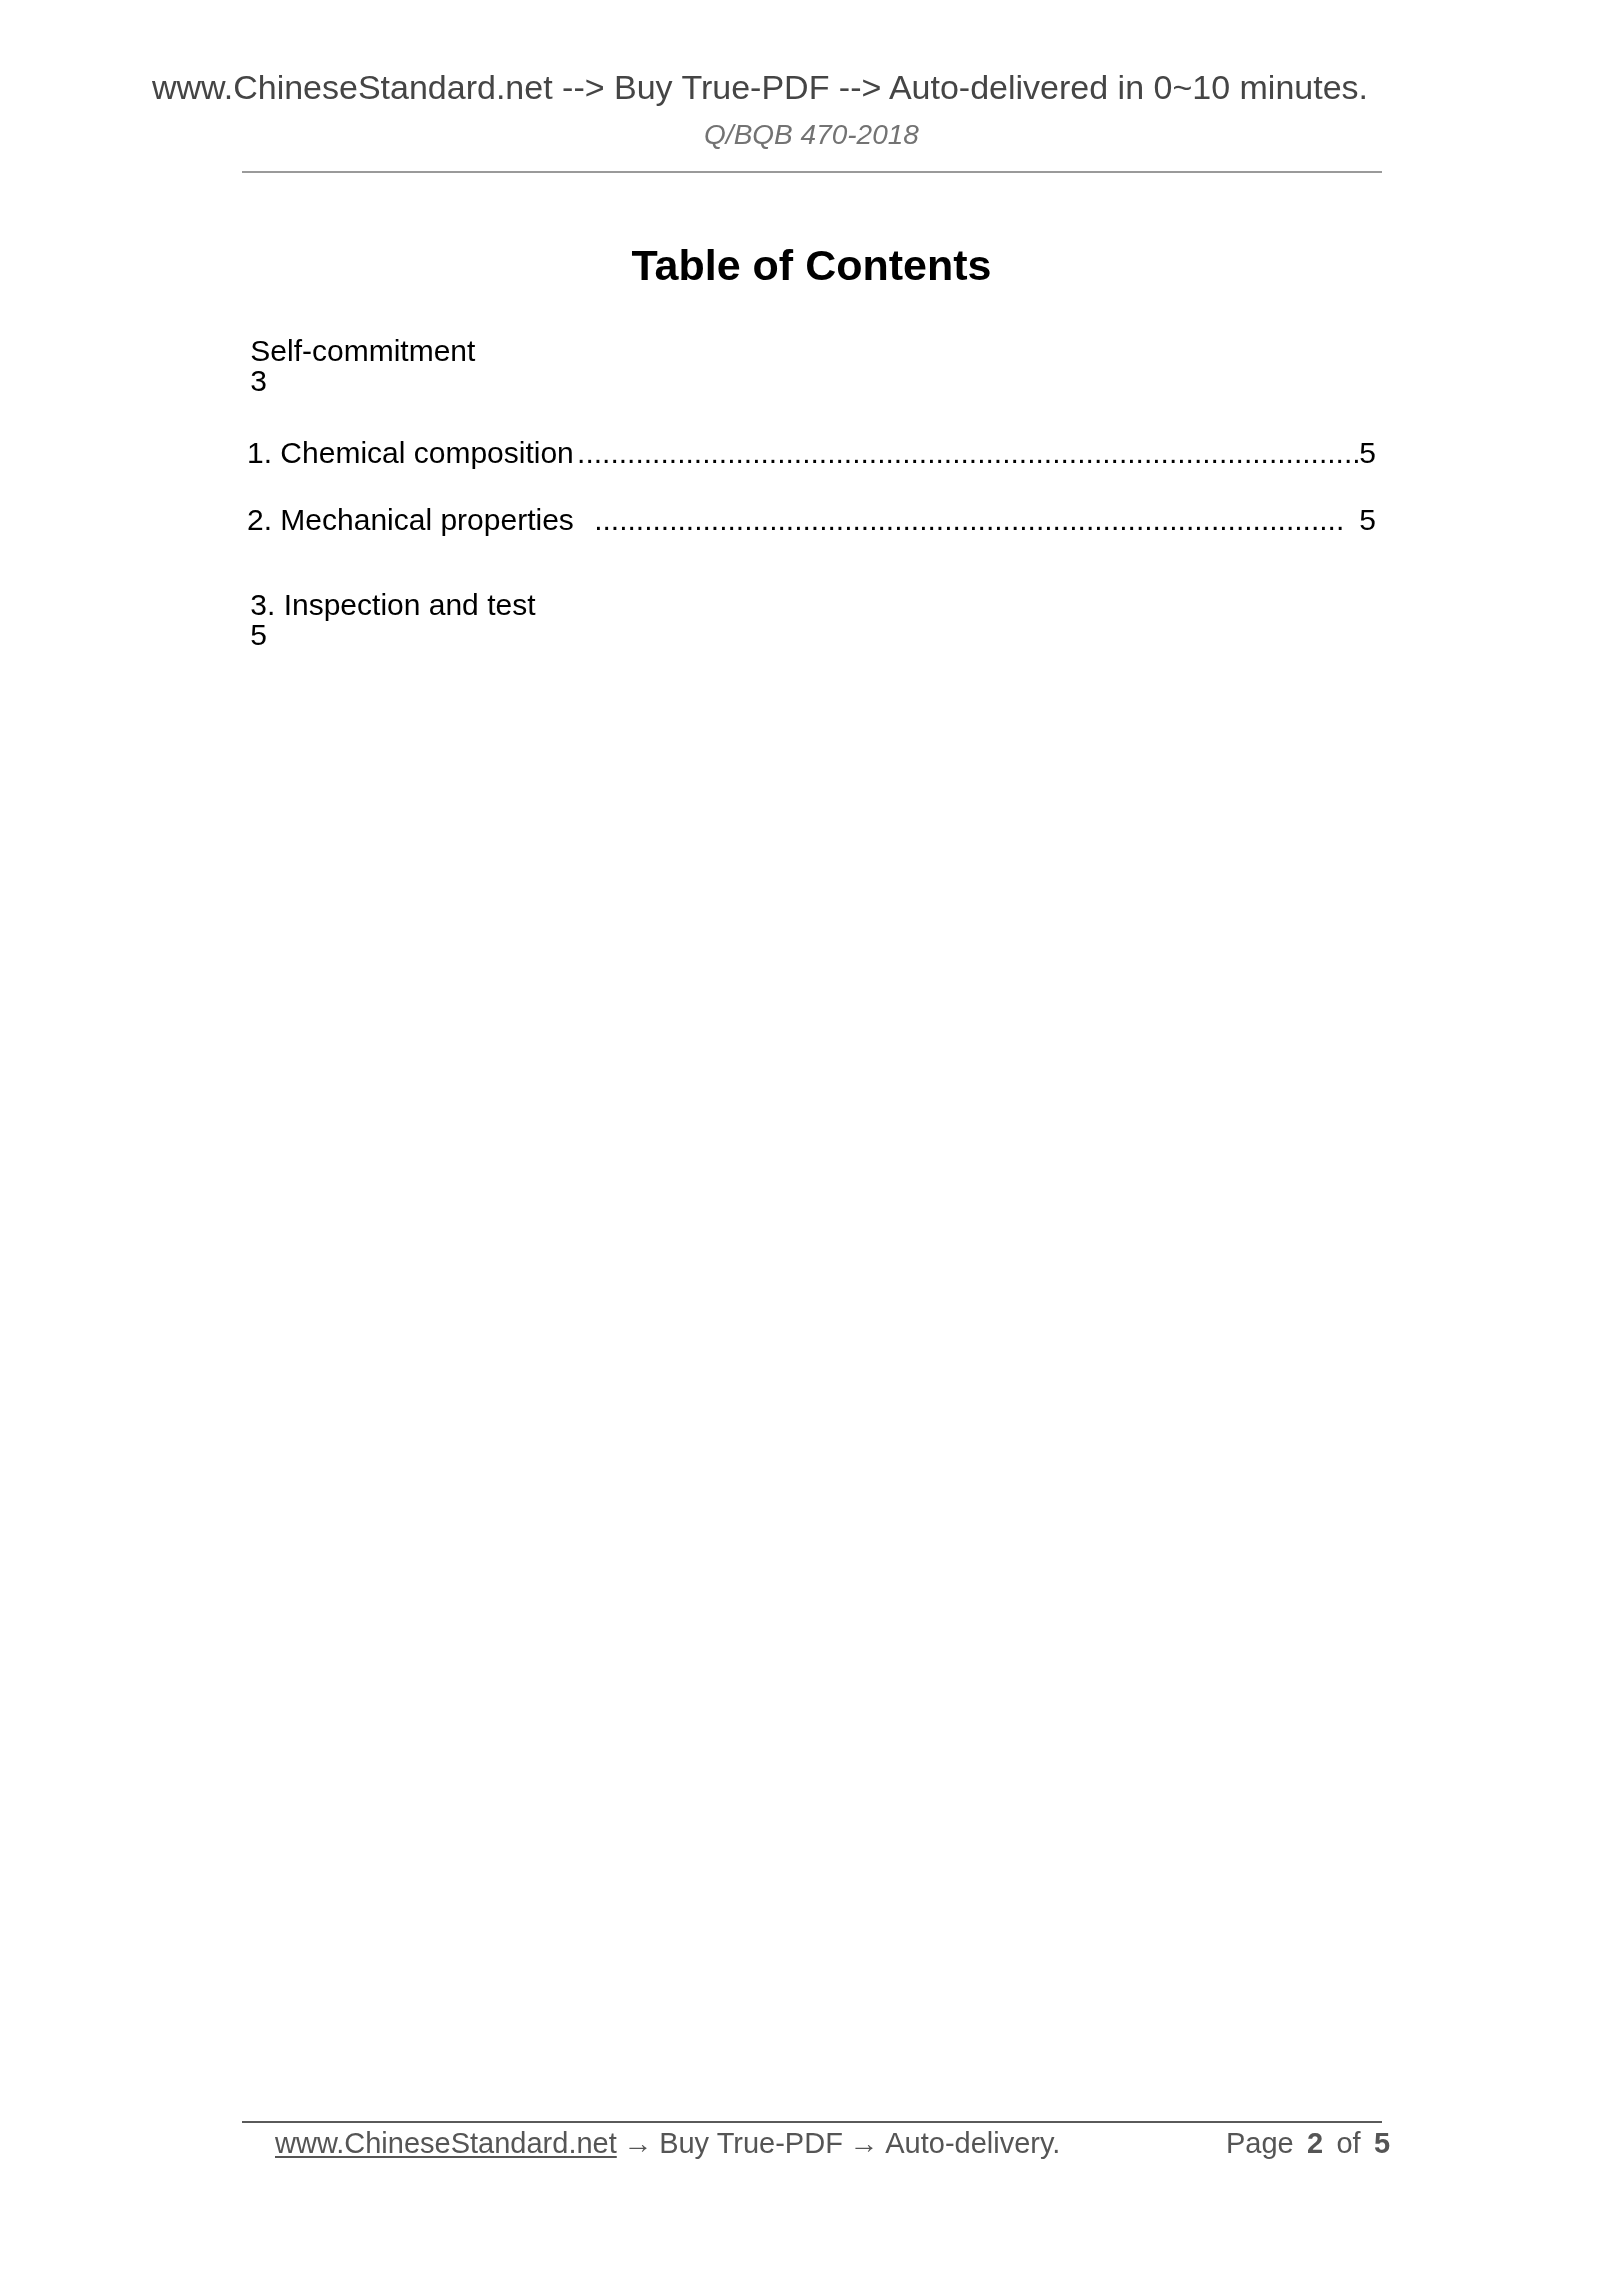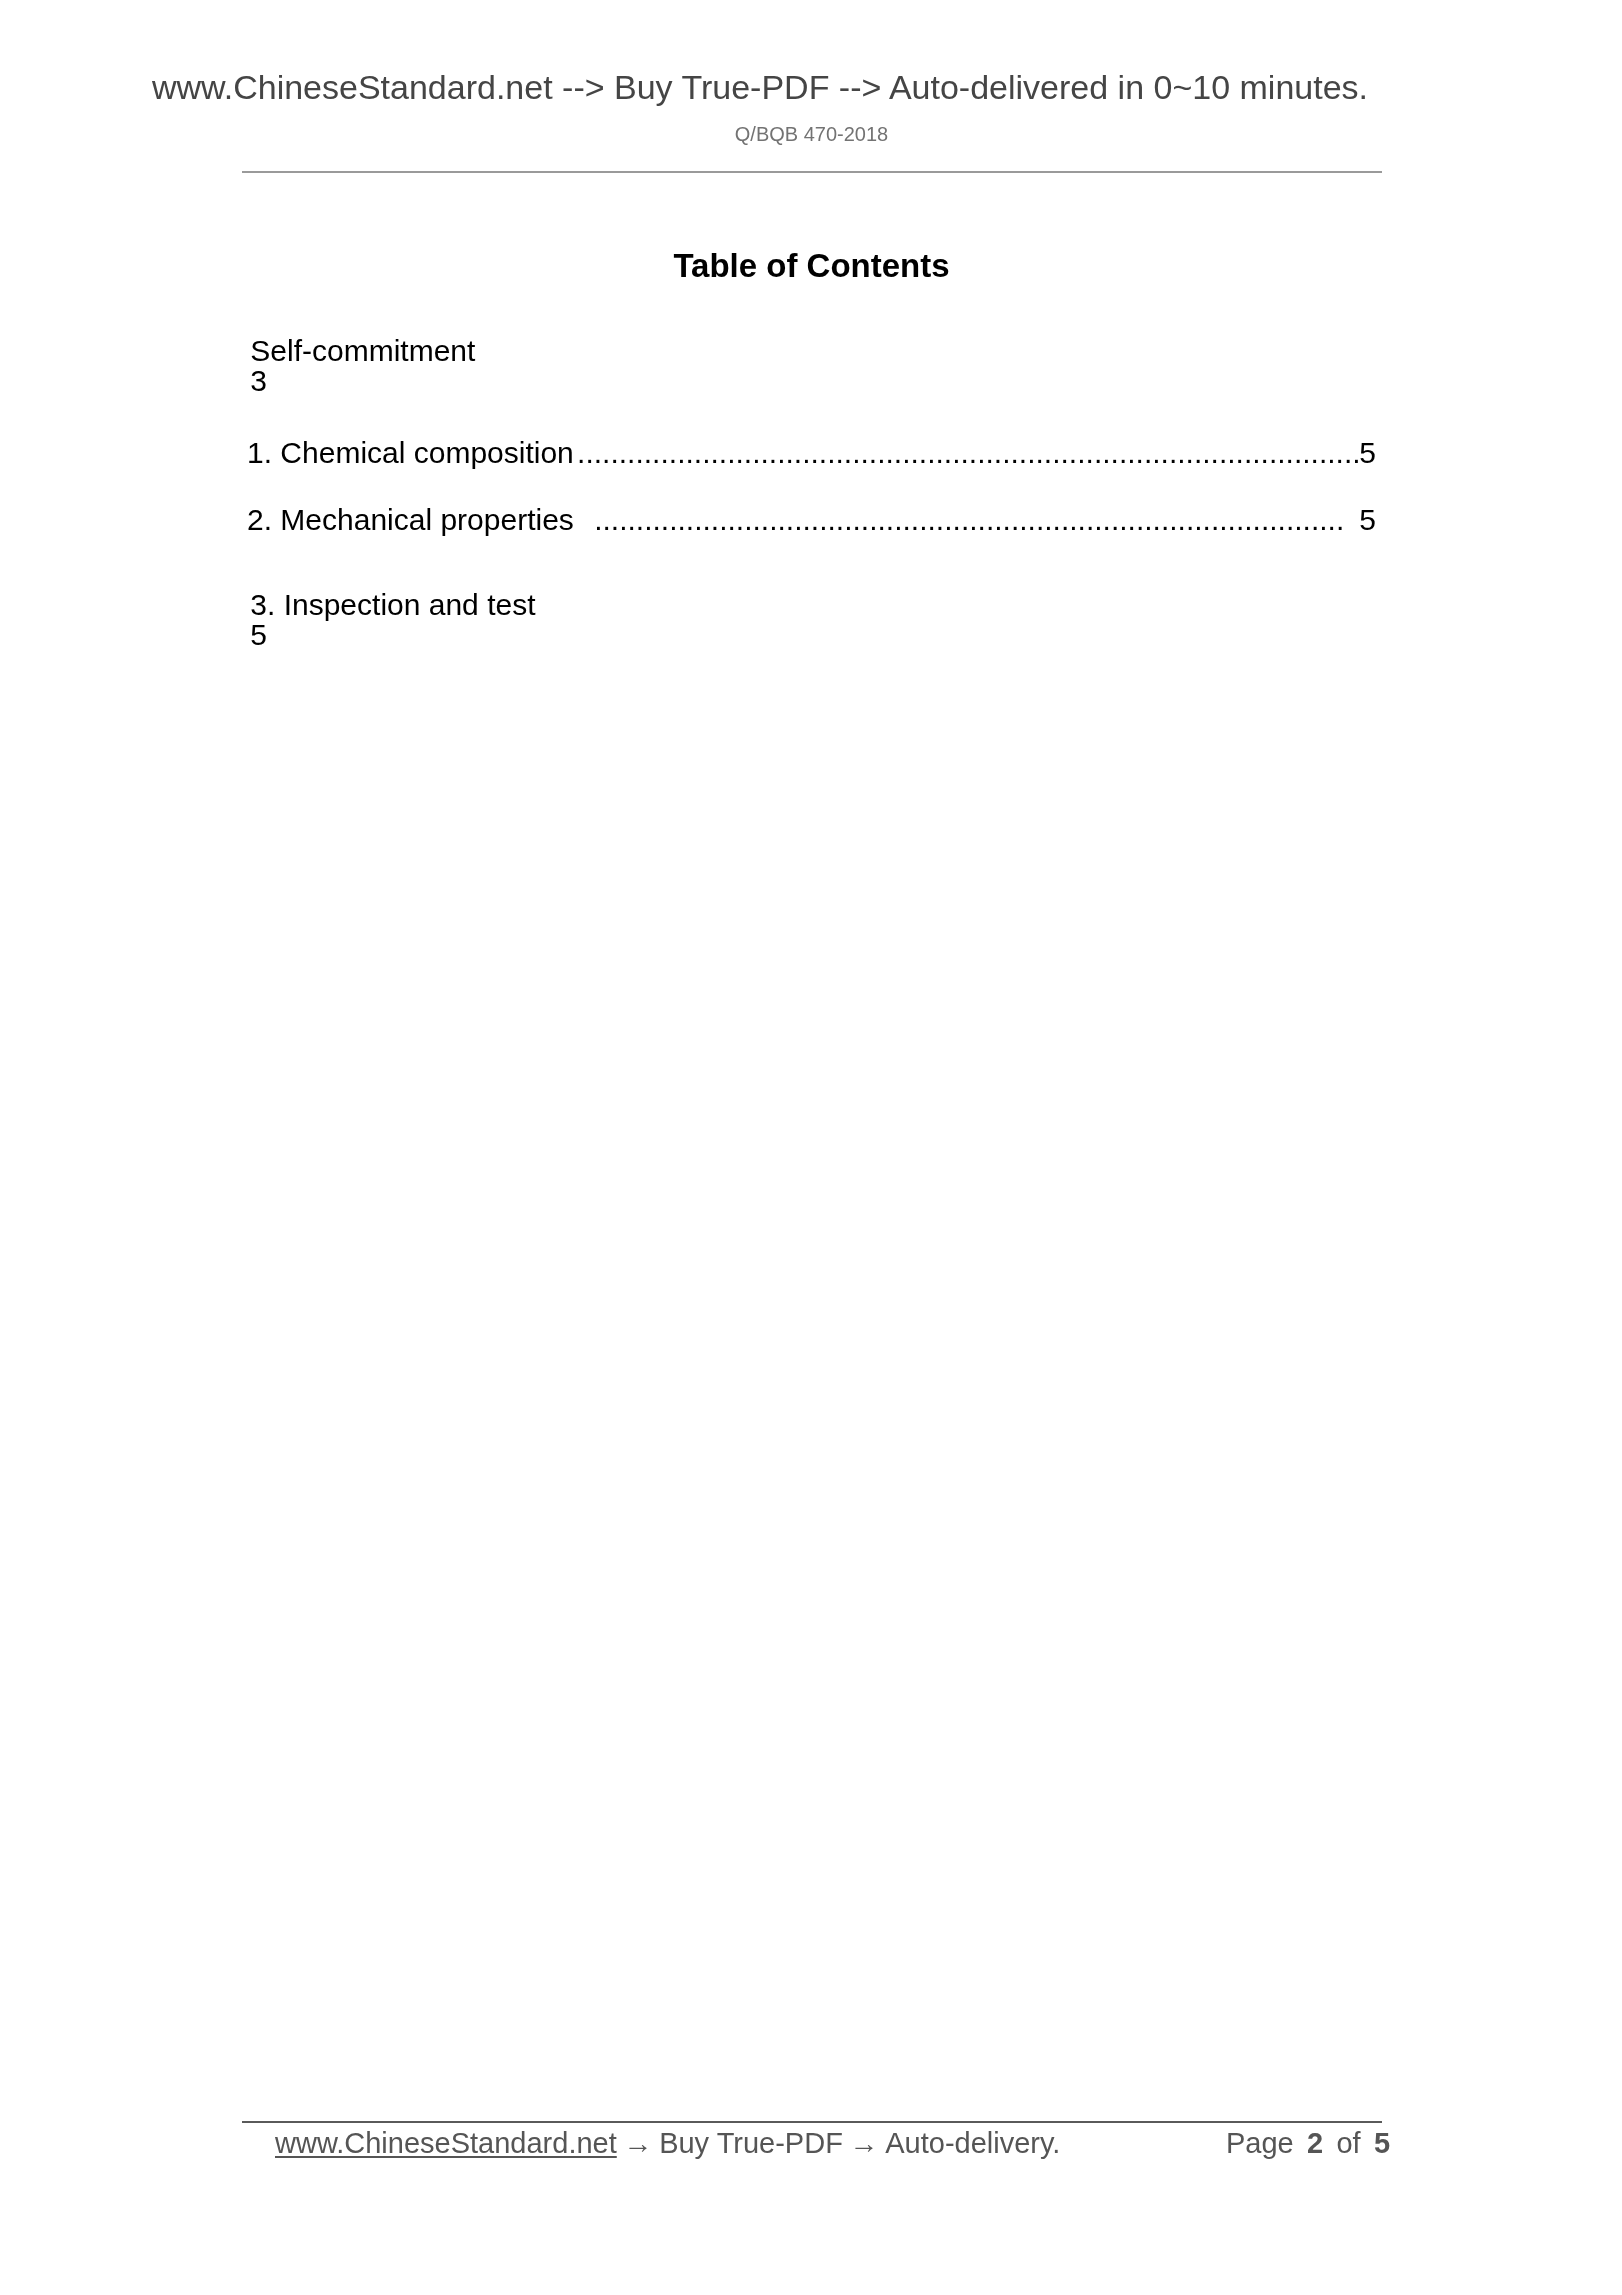--- a/index.html
+++ b/index.html
@@ -18,32 +18,33 @@
 
     .hdr-banner {
       left: 0; width: 1520px; top: 70px;
       text-align: center;
       font-size: 34px; line-height: 34px;
       color: #454545;
     }
     .hdr-code {
       left: 0; width: 1623px; top: 121px;
       text-align: center;
-      font-size: 20px; line-height: 27.5px;
+      font-size: 28px; line-height: 27.5px;
       color: #737373;
+      font-style: italic;
     }
     .hdr-rule {
       left: 242px; width: 1140px; top: 171px; height: 1.7px;
       background: #9a9a9a;
     }
 
     .toc-title {
       left: 0; width: 1623px; top: 243px;
       text-align: center;
-      font-size: 33px; line-height: 45px;
+      font-size: 43px; line-height: 45px;
       font-weight: bold;
       color: #000;
     }
 
     .toc-list {
       left: 247px; width: 1129px; top: 0; height: 0;
       margin: 0; padding: 0; list-style: none;
     }
     .toc-row {
       position: absolute;

